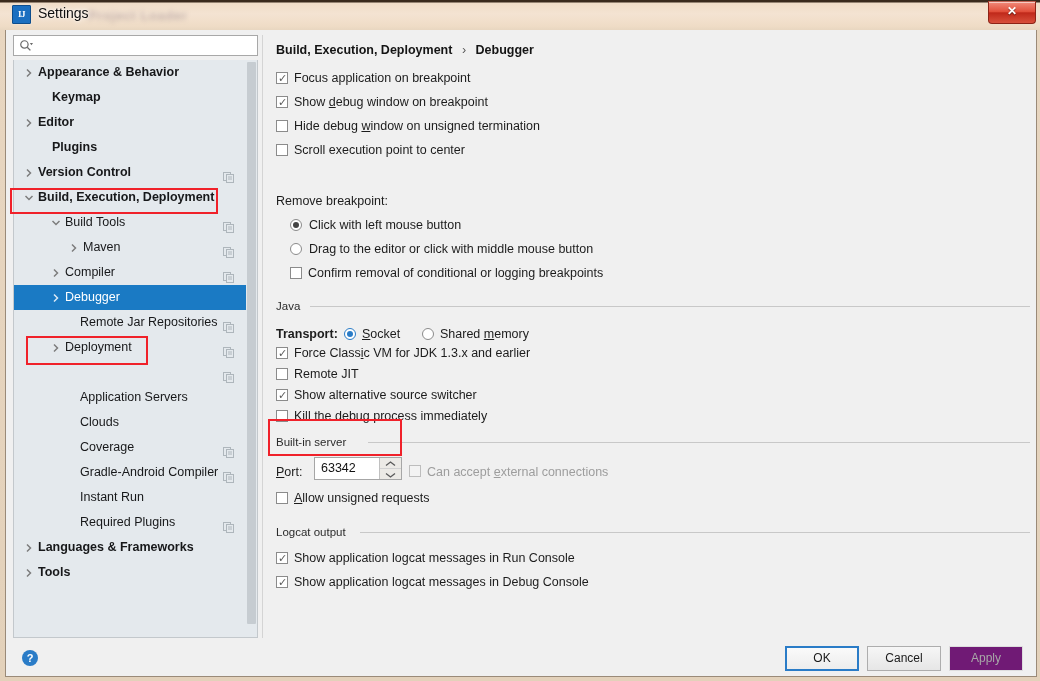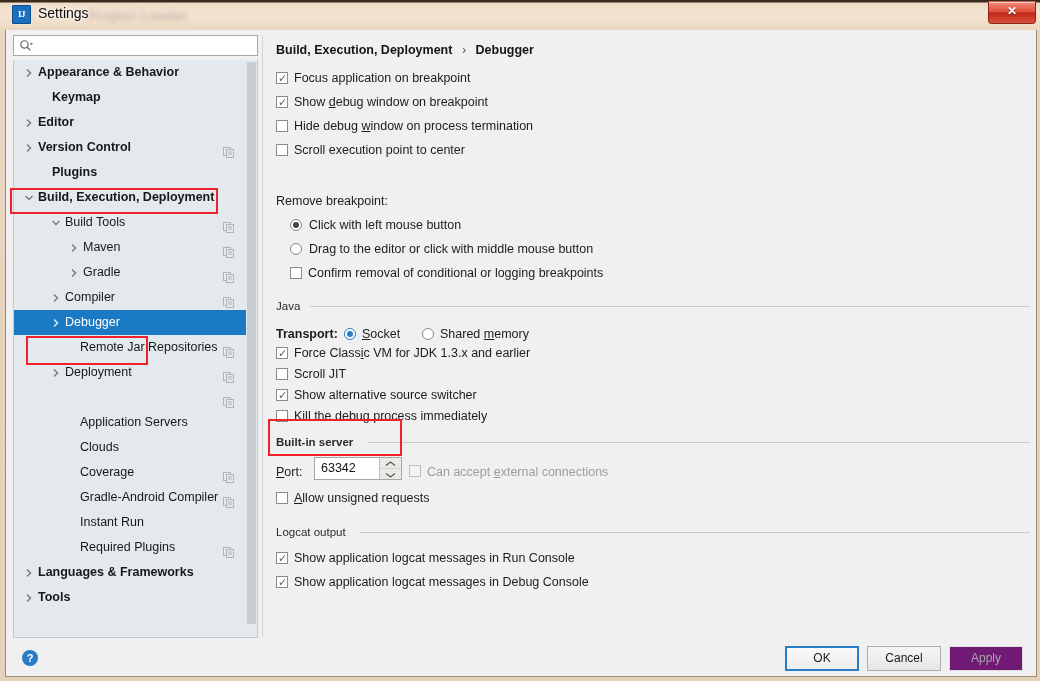--- a/index.html
+++ b/index.html
@@ -252,37 +252,37 @@
           </div>
           <div class="row bold">
             <span class="arrow" style="left:10px;color:#7d7d7d">
               <svg width="10" height="10" viewBox="0 0 10 10">
                 <polyline points="3,1.5 6.5,5 3,8.5" fill="none" stroke="currentColor" stroke-width="1.5"></polyline>
               </svg>
             </span>
             <span class="label" style="left:24px">Editor</span>
           </div>
           <div class="row bold">
+            <span class="label" style="left:38px">Plugins</span>
+          </div>
+          <div class="row bold">
             <span class="arrow" style="left:10px;color:#7d7d7d">
               <svg width="10" height="10" viewBox="0 0 10 10">
                 <polyline points="3,1.5 6.5,5 3,8.5" fill="none" stroke="currentColor" stroke-width="1.5"></polyline>
               </svg>
             </span>
             <span class="label" style="left:24px">Version Control</span>
             <span class="cfg-ico"><svg width="11" height="11" viewBox="0 0 11 11">
                 <rect x="0.5" y="0.5" width="7" height="8" fill="none" stroke="#aeb6bc"></rect>
                 <rect x="3.5" y="2.5" width="7" height="8" fill="#e4e9ed" stroke="#aeb6bc"></rect>
                 <line x1="5" y1="5" x2="9" y2="5" stroke="#aeb6bc"></line>
                 <line x1="5" y1="7" x2="9" y2="7" stroke="#aeb6bc"></line>
               </svg></span>
           </div>
           <div class="row bold">
-            <span class="label" style="left:38px">Plugins</span>
-          </div>
-          <div class="row bold">
             <span class="arrow" style="left:10px;color:#7d7d7d">
               <svg width="10" height="10" viewBox="0 0 10 10">
                 <polyline points="1.5,3 5,6.5 8.5,3" fill="none" stroke="currentColor" stroke-width="1.5"></polyline>
               </svg>
             </span>
             <span class="label" style="left:24px">Build, Execution, Deployment</span>
           </div>
           <div class="row">
             <span class="arrow" style="left:37px;color:#7d7d7d">
               <svg width="10" height="10" viewBox="0 0 10 10">
@@ -297,34 +297,20 @@
                 <line x1="5" y1="7" x2="9" y2="7" stroke="#aeb6bc"></line>
               </svg></span>
           </div>
           <div class="row">
             <span class="arrow" style="left:55px;color:#7d7d7d">
               <svg width="10" height="10" viewBox="0 0 10 10">
                 <polyline points="3,1.5 6.5,5 3,8.5" fill="none" stroke="currentColor" stroke-width="1.5"></polyline>
               </svg>
             </span>
             <span class="label" style="left:69px">Maven</span>
-            <span class="cfg-ico"><svg width="11" height="11" viewBox="0 0 11 11">
-                <rect x="0.5" y="0.5" width="7" height="8" fill="none" stroke="#aeb6bc"></rect>
-                <rect x="3.5" y="2.5" width="7" height="8" fill="#e4e9ed" stroke="#aeb6bc"></rect>
-                <line x1="5" y1="5" x2="9" y2="5" stroke="#aeb6bc"></line>
-                <line x1="5" y1="7" x2="9" y2="7" stroke="#aeb6bc"></line>
-              </svg></span>
-          </div>
-          <div class="row">
-            <span class="arrow" style="left:55px;color:#7d7d7d">
-              <svg width="10" height="10" viewBox="0 0 10 10">
-                <polyline points="3,1.5 6.5,5 3,8.5" fill="none" stroke="currentColor" stroke-width="1.5"></polyline>
-              </svg>
-            </span>
-            <span class="label" style="left:69px">Gradle</span>
             <span class="cfg-ico"><svg width="11" height="11" viewBox="0 0 11 11">
                 <rect x="0.5" y="0.5" width="7" height="8" fill="none" stroke="#aeb6bc"></rect>
                 <rect x="3.5" y="2.5" width="7" height="8" fill="#e4e9ed" stroke="#aeb6bc"></rect>
                 <line x1="5" y1="5" x2="9" y2="5" stroke="#aeb6bc"></line>
                 <line x1="5" y1="7" x2="9" y2="7" stroke="#aeb6bc"></line>
               </svg></span>
           </div>
           <div class="row">
             <span class="arrow" style="left:37px;color:#7d7d7d">
               <svg width="10" height="10" viewBox="0 0 10 10">
@@ -449,21 +435,21 @@
       <div id="top-opts">
           <div class="cb" style="left:12px;top:37px">
             <span class="tick">✓</span>
           </div>
           <div class="lbl" style="left:30px;top:36px"><span>Focus application on breakpoint</span></div>
           <div class="cb" style="left:12px;top:61px">
             <span class="tick">✓</span>
           </div>
           <div class="lbl" style="left:30px;top:60px"><span>Show </span><span class="mn">d</span><span>ebug window on breakpoint</span></div>
           <div class="cb" style="left:12px;top:85px"></div>
-          <div class="lbl" style="left:30px;top:84px"><span>Hide debug </span><span class="mn">w</span><span>indow on process termination</span></div>
+          <div class="lbl" style="left:30px;top:84px"><span>Hide debug </span><span class="mn">w</span><span>indow on unsigned termination</span></div>
           <div class="cb" style="left:12px;top:109px"></div>
           <div class="lbl" style="left:30px;top:108px"><span>Scroll execution point to center</span></div>
         </div>
 
       <div class="lbl" style="left:12px;top:159px;">Remove breakpoint:</div>
       <div id="rb-opts">
           <div class="rb" style="left:26px;top:184px">
             <span class="dot"></span>
           </div>
           <div class="lbl" style="left:45px;top:183px">Click with left mouse button</div>
@@ -484,30 +470,30 @@
           <div class="lbl" style="left:98px;top:292px"><span></span><span class="mn">S</span><span>ocket</span></div>
           <div class="rb" style="left:158px;top:293px"></div>
           <div class="lbl" style="left:176px;top:292px"><span>Shared </span><span class="mn">m</span><span>emory</span></div>
         </div>
       <div id="java-checks">
           <div class="cb" style="left:12px;top:312px">
             <span class="tick">✓</span>
           </div>
           <div class="lbl" style="left:30px;top:311px"><span>Force Class</span><span class="mn">i</span><span>c VM for JDK 1.3.x and earlier</span></div>
           <div class="cb" style="left:12px;top:333px"></div>
-          <div class="lbl" style="left:30px;top:332px"><span>Scroll JIT</span></div>
+          <div class="lbl" style="left:30px;top:332px"><span>Remote JIT</span></div>
           <div class="cb" style="left:12px;top:354px">
             <span class="tick">✓</span>
           </div>
           <div class="lbl" style="left:30px;top:353px"><span>Show alternative source switcher</span></div>
           <div class="cb" style="left:12px;top:375px"></div>
           <div class="lbl" style="left:30px;top:374px"><span>Kill the debug process immediately</span></div>
         </div>
 
-      <div class="grp-title" style="left:12px;top:401px;font-weight:bold;">Built-in server</div>
+      <div class="grp-title" style="left:12px;top:401px;">Built-in server</div>
       <div class="grp-line" style="left:104px;top:407px;width:909px;"></div>
 
       <div class="lbl" style="left:12px;top:430px;">
         <span class="mn">P</span><span>ort:</span>
       </div>
       <div class="port-box" style="left:50px;top:422px;">
         <span class="port-val">63342</span>
         <div class="spin">
           <div class="sb up">
             <svg width="21" height="10" viewBox="0 0 21 10">

